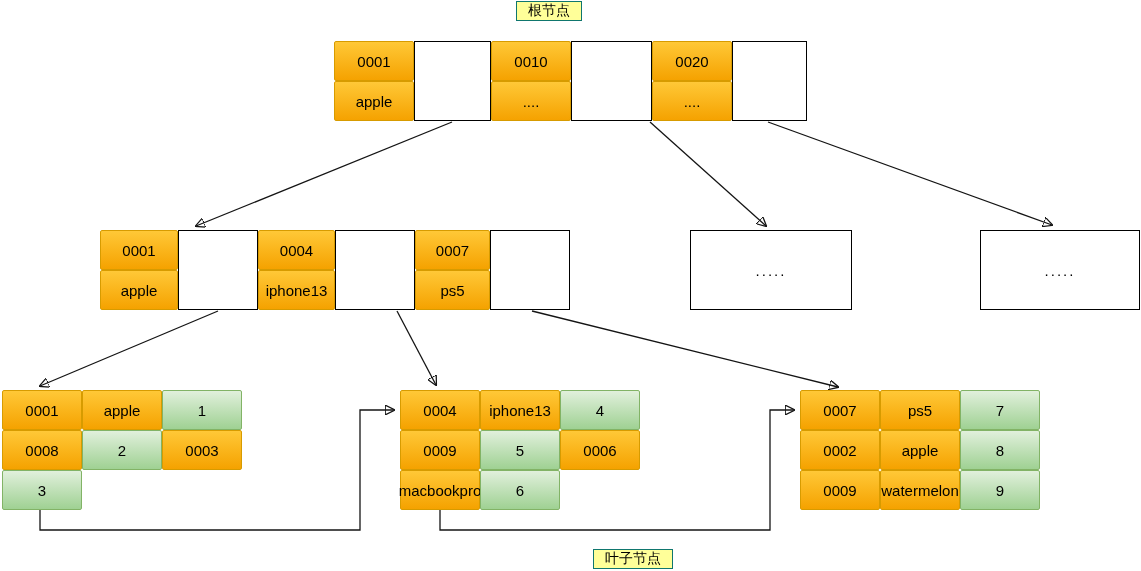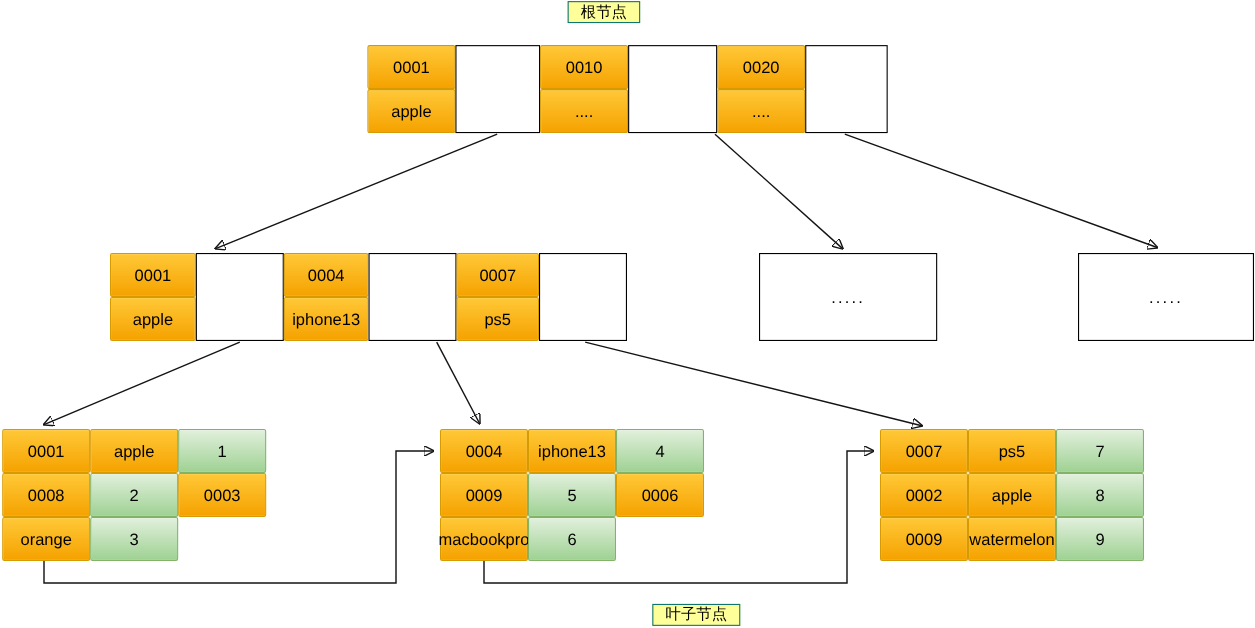--- a/index.html
+++ b/index.html
@@ -120,21 +120,20 @@
   <div class="abs dots-box" style="left:690px;top:230px;width:162px;height:80px;">.....</div>
   <div class="abs dots-box" style="left:980px;top:230px;width:160px;height:80px;">.....</div>
 
   <div class="abs leaf" style="left:2px;top:390px;">
     <div class="leaf-cell orange">0001</div>
     <div class="leaf-cell orange">apple</div>
     <div class="leaf-cell green">1</div>
     <div class="leaf-cell orange">0008</div>
     <div class="leaf-cell green">2</div>
     <div class="leaf-cell orange">0003</div>
-    <div class="leaf-cell orange">orange</div>
     <div class="leaf-cell green">3</div>
   </div>
 
   <div class="abs leaf" style="left:400px;top:390px;">
     <div class="leaf-cell orange">0004</div>
     <div class="leaf-cell orange">iphone13</div>
     <div class="leaf-cell green">4</div>
     <div class="leaf-cell orange">0009</div>
     <div class="leaf-cell green">5</div>
     <div class="leaf-cell orange">0006</div>

